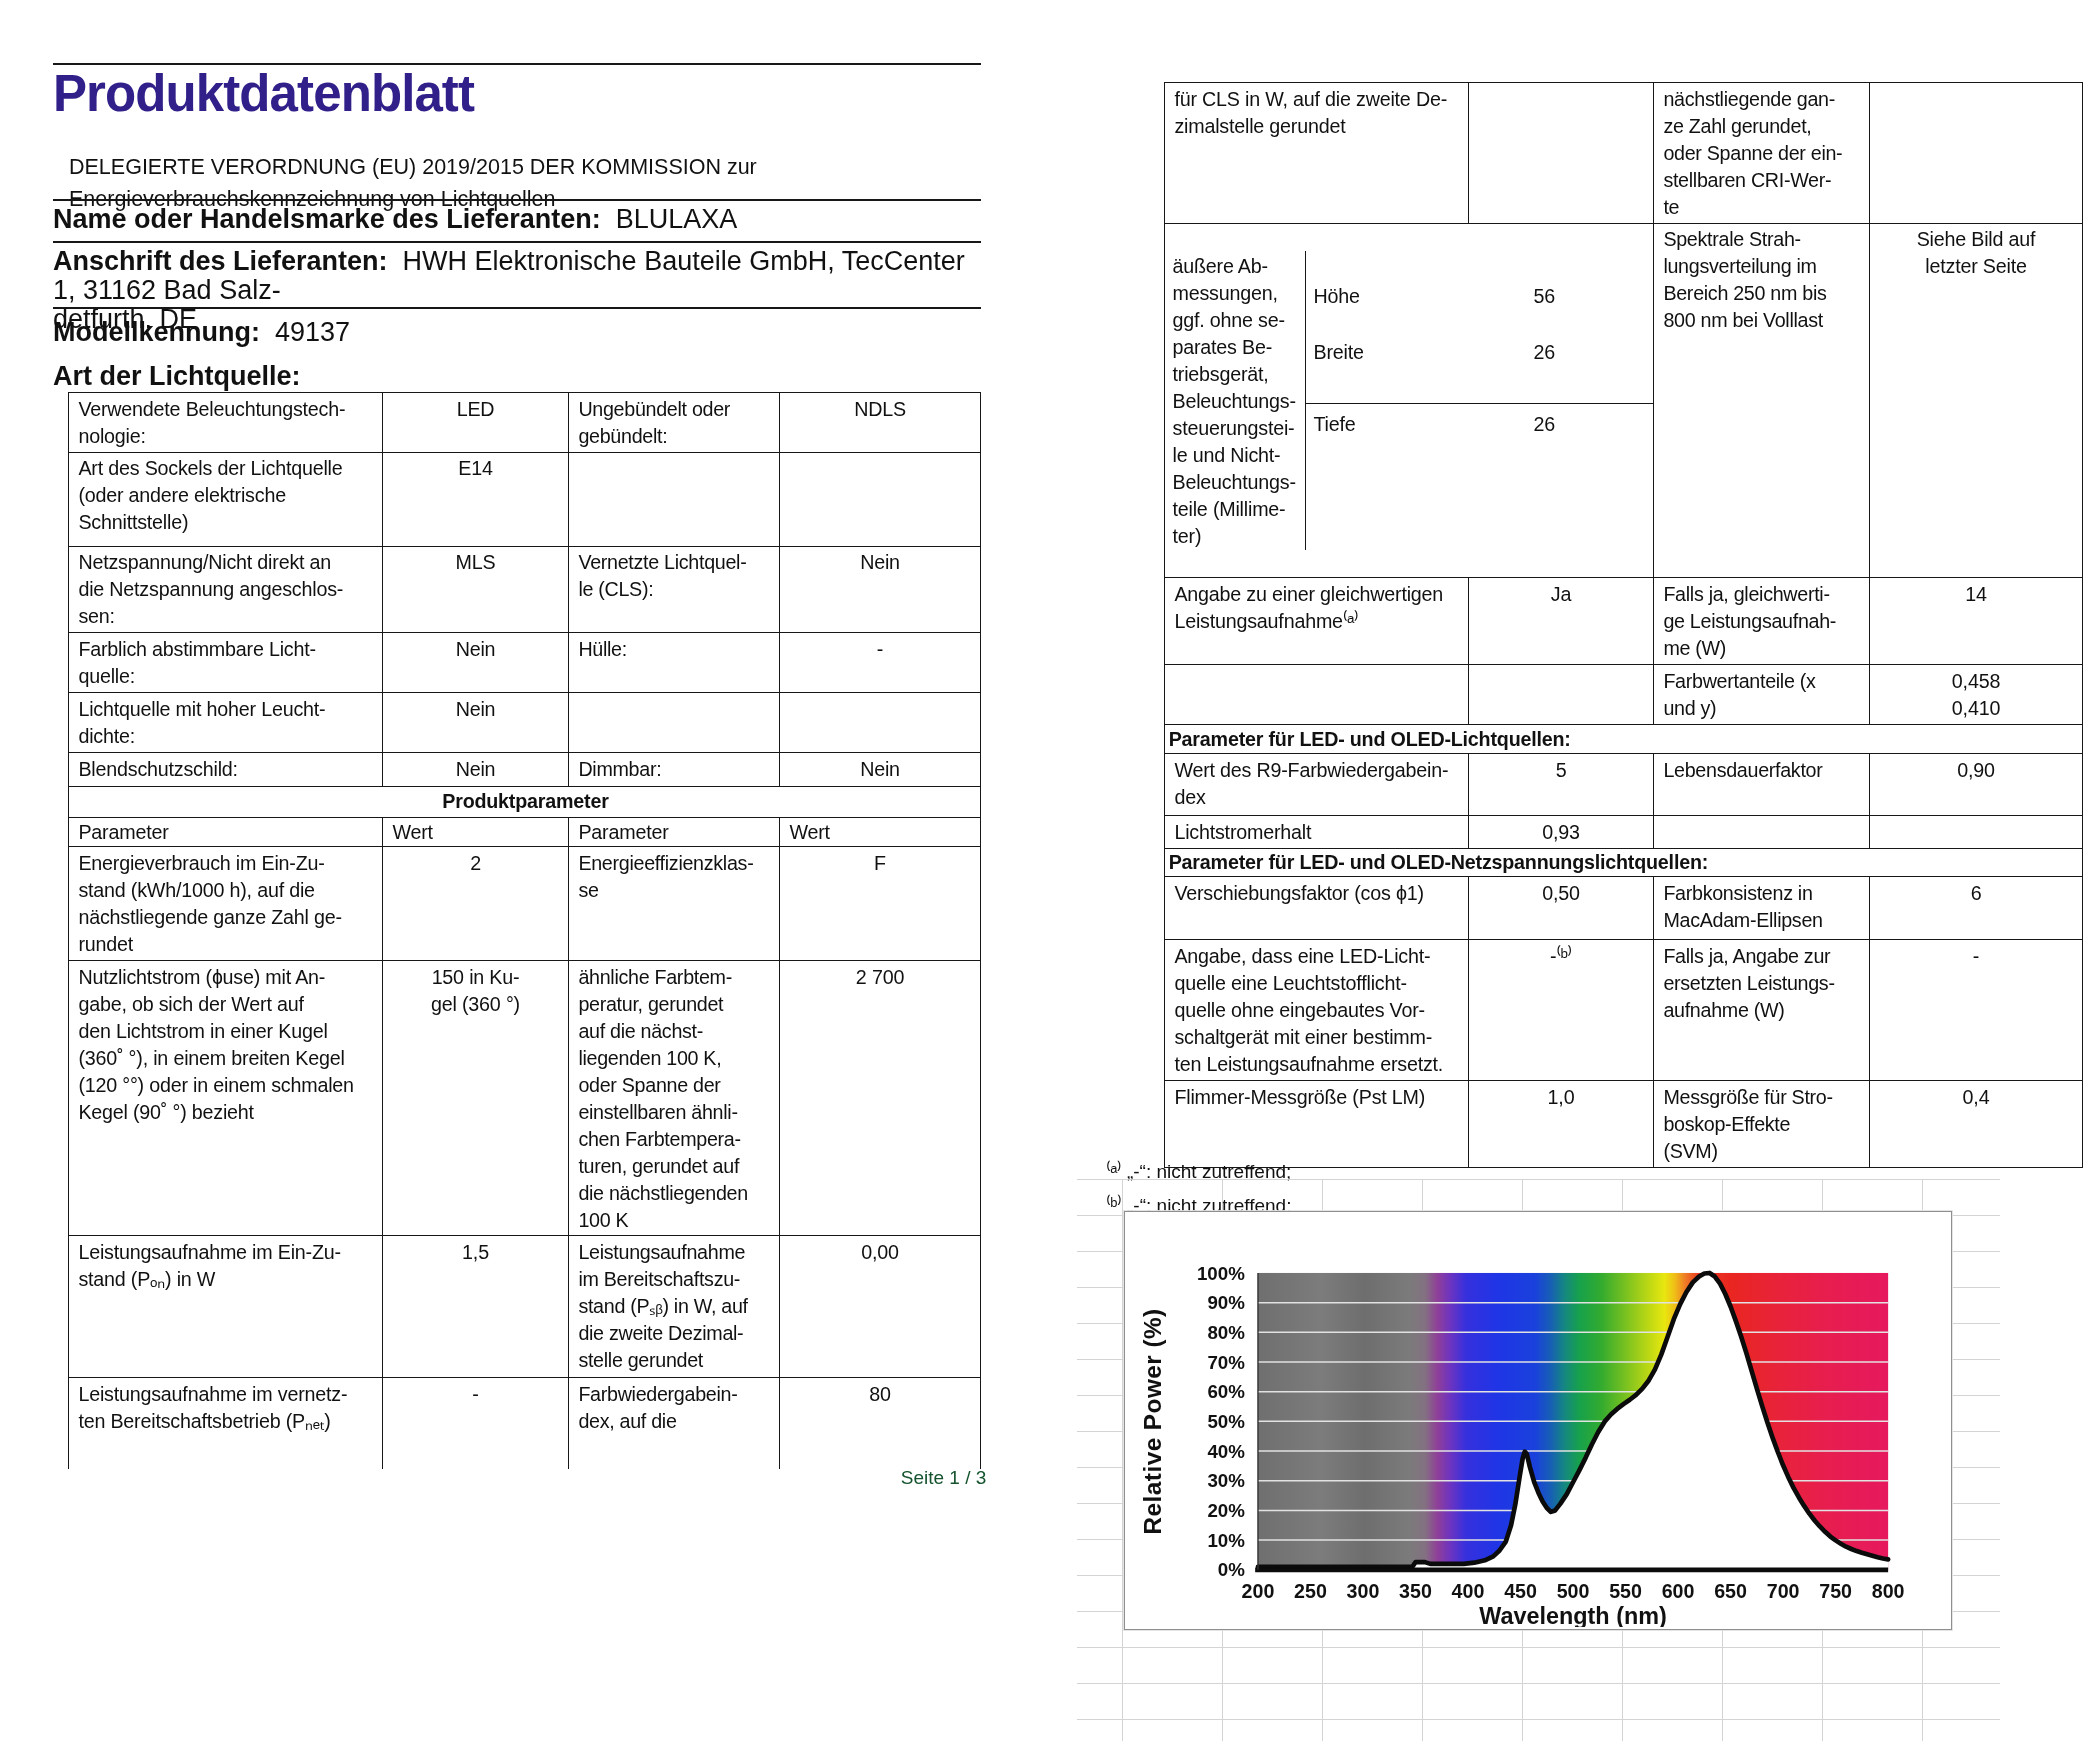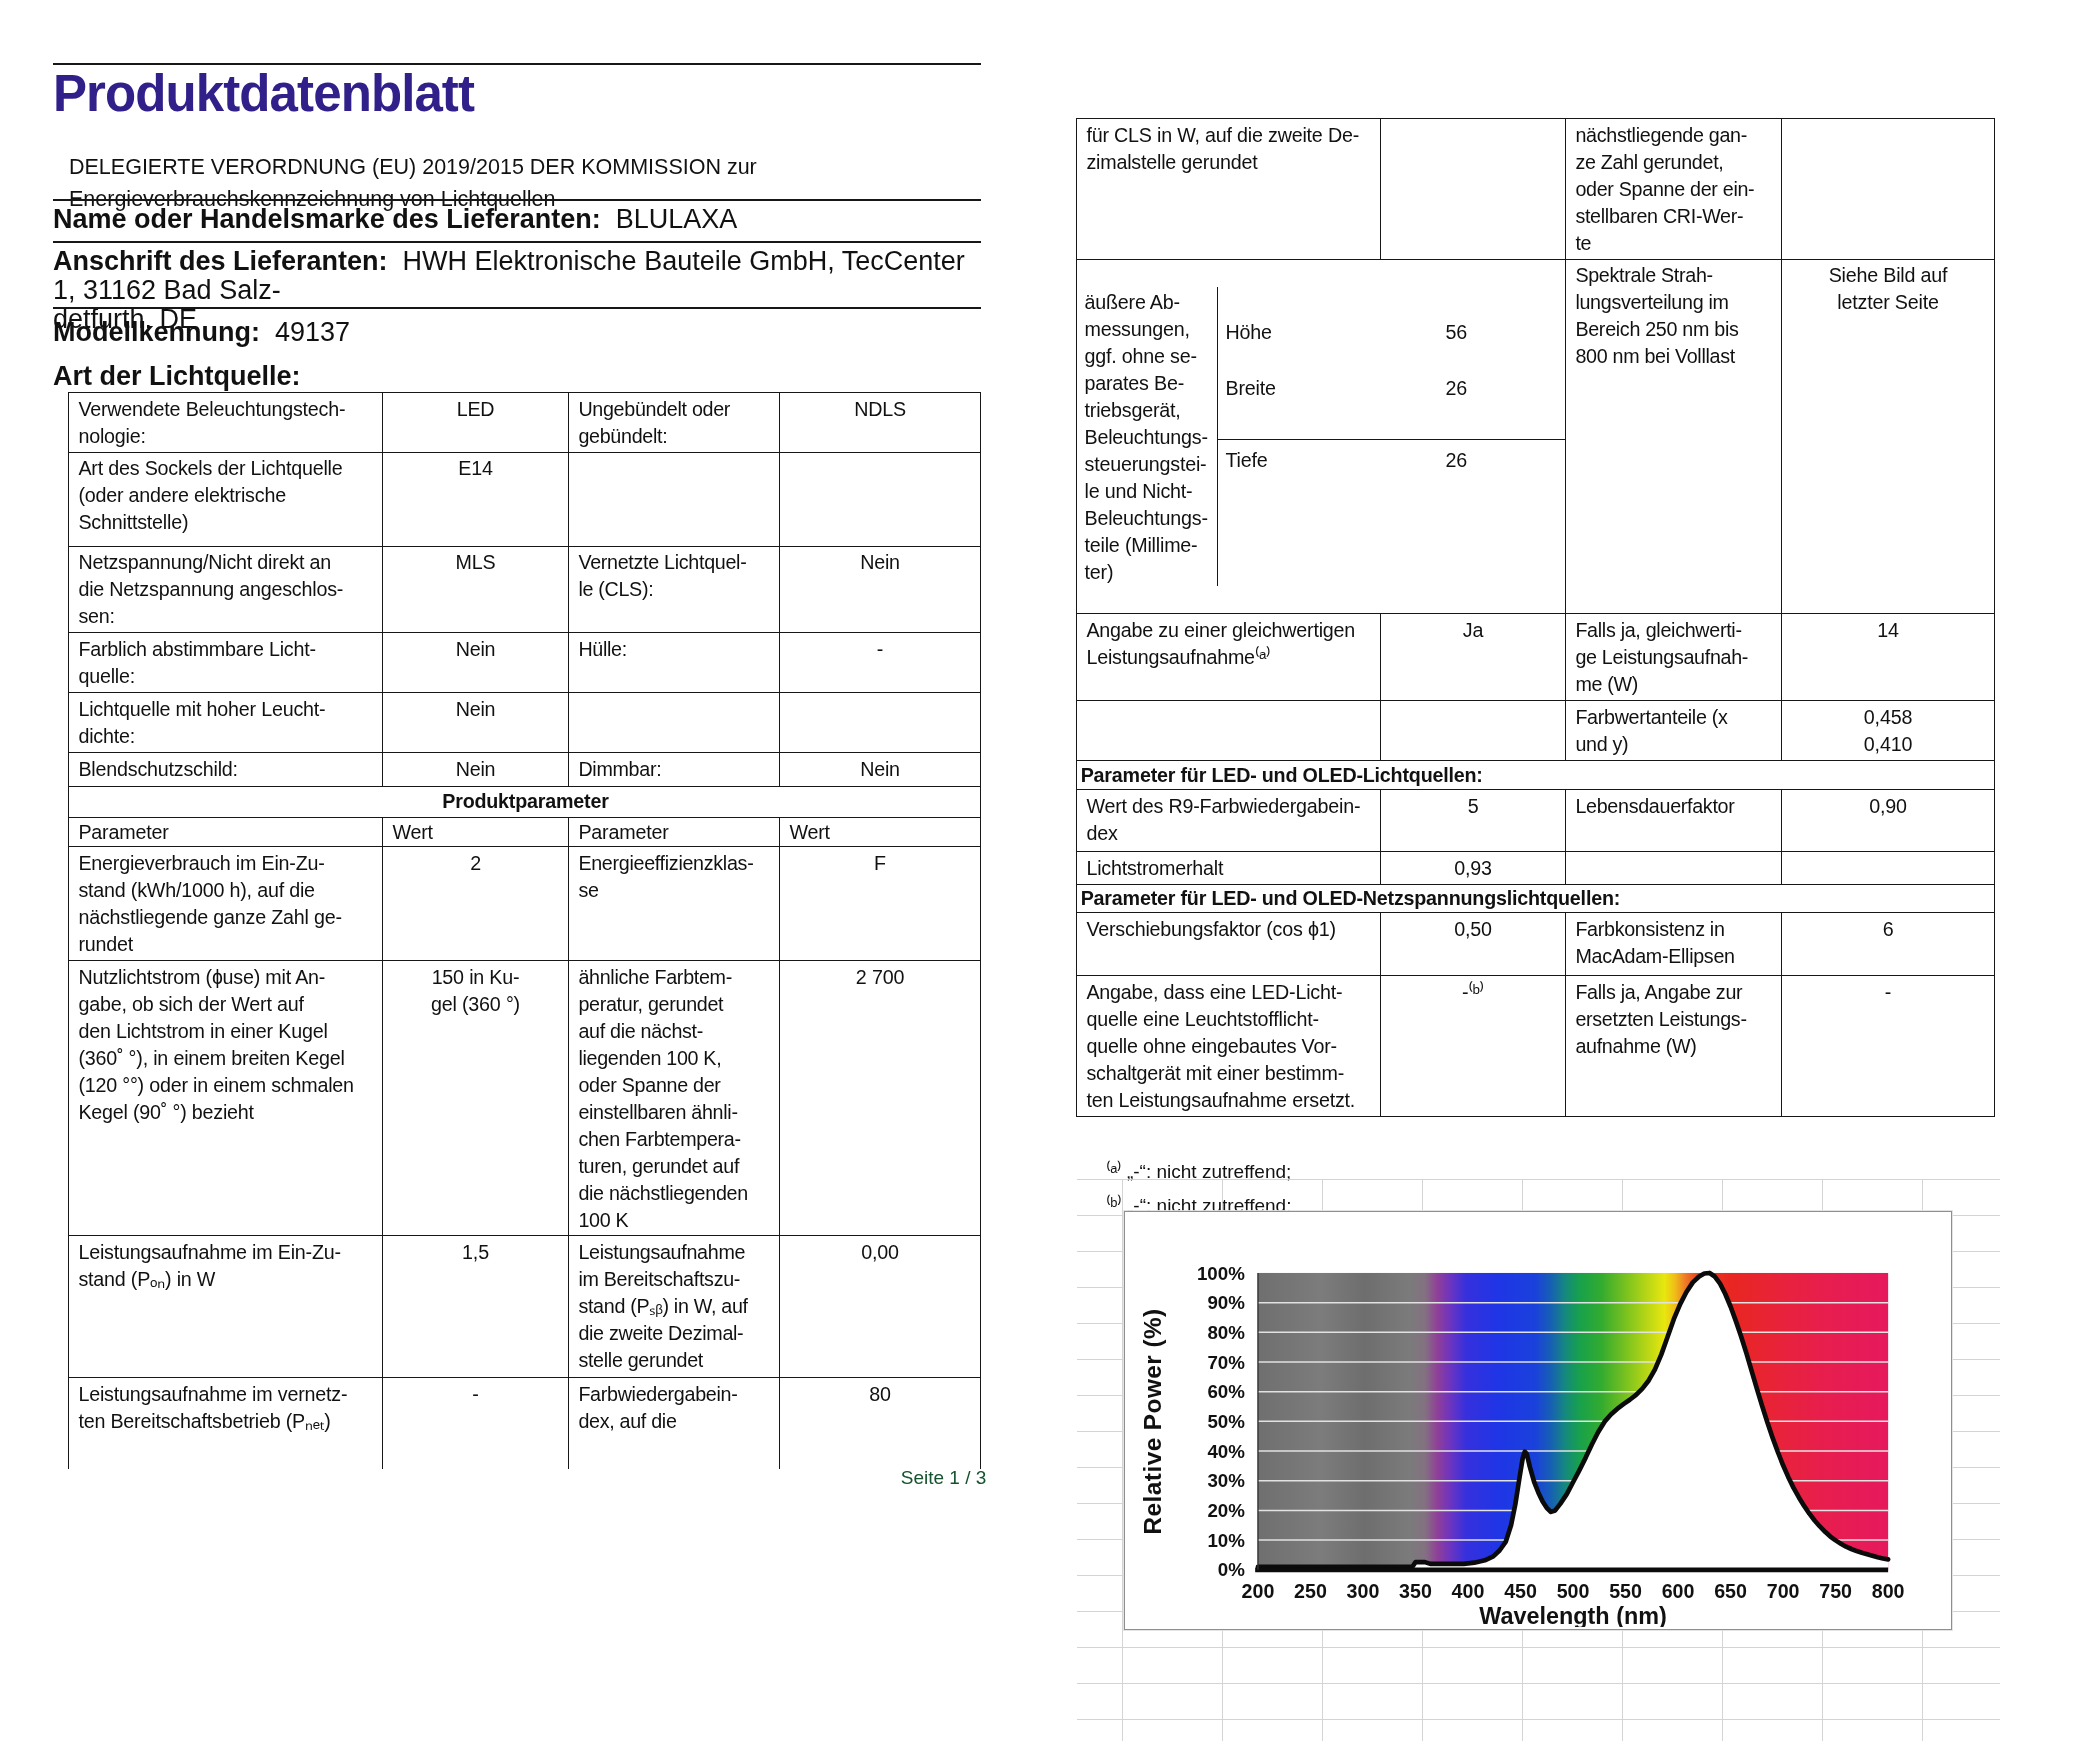--- a/index.html
+++ b/index.html
@@ -24,21 +24,21 @@
   table.doc td{border:1.9px solid #171717;vertical-align:top;padding:2.8px 7.5px 1.9px 9.4px;
                white-space:pre-line;box-sizing:border-box;overflow:hidden;}
   table.doc td.v{text-align:center;padding-left:3.7px;padding-right:3.7px;}
   table.doc td.hdr{text-align:center;font-weight:700;padding-top:0.9px;}
   table.doc td.colh{padding-top:0.9px;padding-bottom:0;}
   table.doc td.sec{font-weight:700;padding:0.9px 3.7px 0 3.7px;}
   .t1 tr:last-child td{border-bottom:none;}
   .t1 td.p3{letter-spacing:-0.3px;}
 
   
-  .page2{position:absolute;left:1076px;top:82px;margin-top:36px;}
+  .page2{position:absolute;left:1164px;top:82px;}
   table.t2{width:917px;}
   .t2 td.p3{letter-spacing:-0.3px;}
   .dimcell{padding:0 !important;}
   .dimswrap{display:flex;width:100%;height:100%;}
   .dimlabel{width:141px;border-right:1.9px solid #171717;padding:2.8px 5.6px 0 7.5px;white-space:pre-line;
             box-sizing:border-box;}
   .dimtable{flex:1;display:flex;flex-direction:column;}
   .dimgroup{border-bottom:1.9px solid #171717;padding-top:5.6px;padding-bottom:7.5px;}
   .dimrow{display:flex;height:29px;}
   .dimrow.tief{padding-top:7.5px;}
@@ -302,20 +302,28 @@
             <td>Angabe, dass eine LED-Licht-
 quelle eine Leuchtstofflicht-
 quelle ohne eingebautes Vor-
 schaltgerät mit einer bestimm-
 ten Leistungsaufnahme ersetzt.</td>
             <td class="v">-⁽ᵇ⁾</td>
             <td class="p3">Falls ja, Angabe zur
 ersetzten Leistungs-
 aufnahme (W)</td>
             <td class="v">-</td>
+          </tr>
+      <tr style="height:85px">
+            <td>Flimmer-Messgröße (Pst LM)</td>
+            <td class="v">1,0</td>
+            <td class="p3">Messgröße für Stro-
+boskop-Effekte
+(SVM)</td>
+            <td class="v">0,4</td>
           </tr>
     </tbody>
       </table>
   </section>
 
   <div class="footnotes">
     <p>⁽ᵃ⁾ „-“: nicht zutreffend;</p>
     <p>⁽ᵇ⁾ „-“: nicht zutreffend;</p>
   </div>
 

